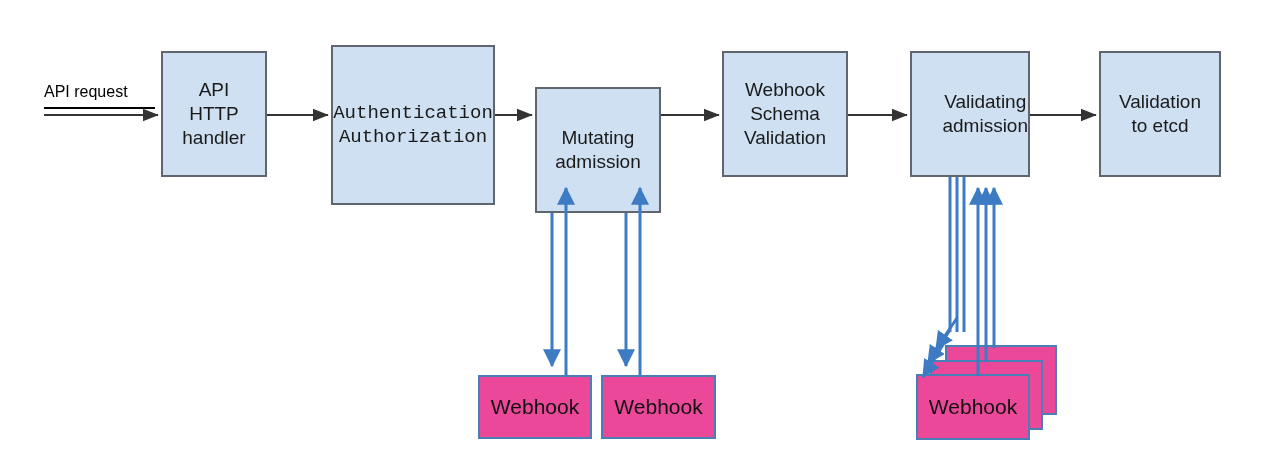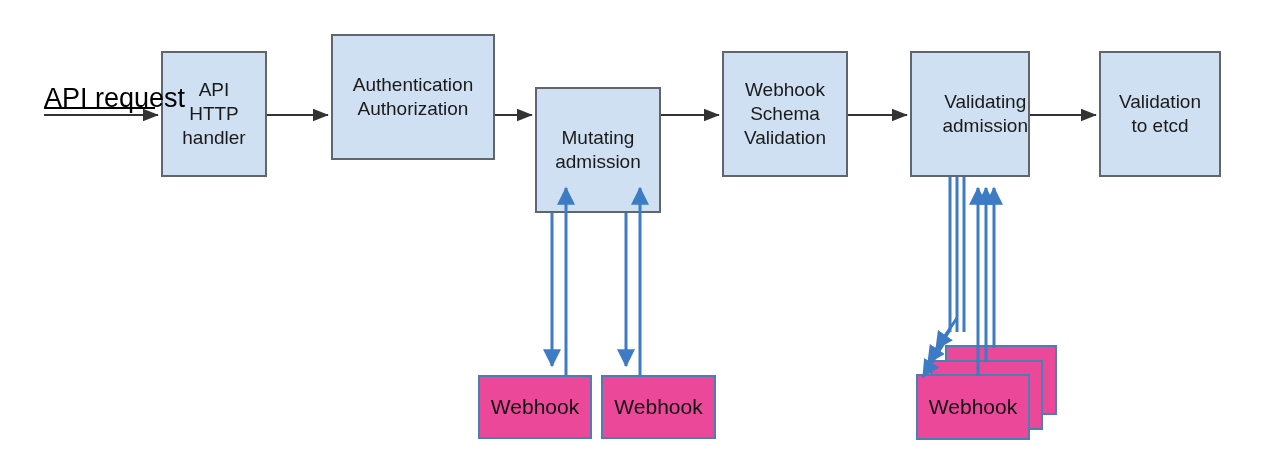--- a/index.html
+++ b/index.html
@@ -44,21 +44,21 @@
     text-align: center;
     color: #101010;
     font-size: 21px;
     font-family: "Liberation Sans", sans-serif;
   }
   .webhook-box.stack-back  { z-index: 2; }
   .webhook-box.stack-mid   { z-index: 3; }
   .webhook-box.stack-front { z-index: 4; }
   .entry-label {
     position: absolute;
-    font-size: 27px;
+    font-size: 16px;
     color: #000000;
     font-family: "Liberation Sans", sans-serif;
     white-space: nowrap;
     z-index: 6;
   }
   .svg-layer {
     position: absolute;
     left: 0;
     top: 0;
     width: 1278px;
@@ -74,21 +74,21 @@
 <div id="canvas">
 
   <div class="entry-label" style="left:44px; top:83px;">API request</div>
 
   <div class="stage-box" style="left:161px; top:51px; width:106px; height:126px;">
     <span>API
 HTTP
 handler</span>
   </div>
 
-  <div class="stage-box" style="left:331px; top:34px; width:164px; height:126px;">
+  <div class="stage-box" style="left:331px; top:45px; width:164px; height:160px;font-family:Liberation Mono, monospace;">
     <span>Authentication
 Authorization</span>
   </div>
 
   <div class="stage-box" style="left:535px; top:51px; width:126px; height:126px;margin-top:36px;">
     <span>Mutating
 admission</span>
   </div>
 
   <div class="stage-box" style="left:722px; top:51px; width:126px; height:126px;">

